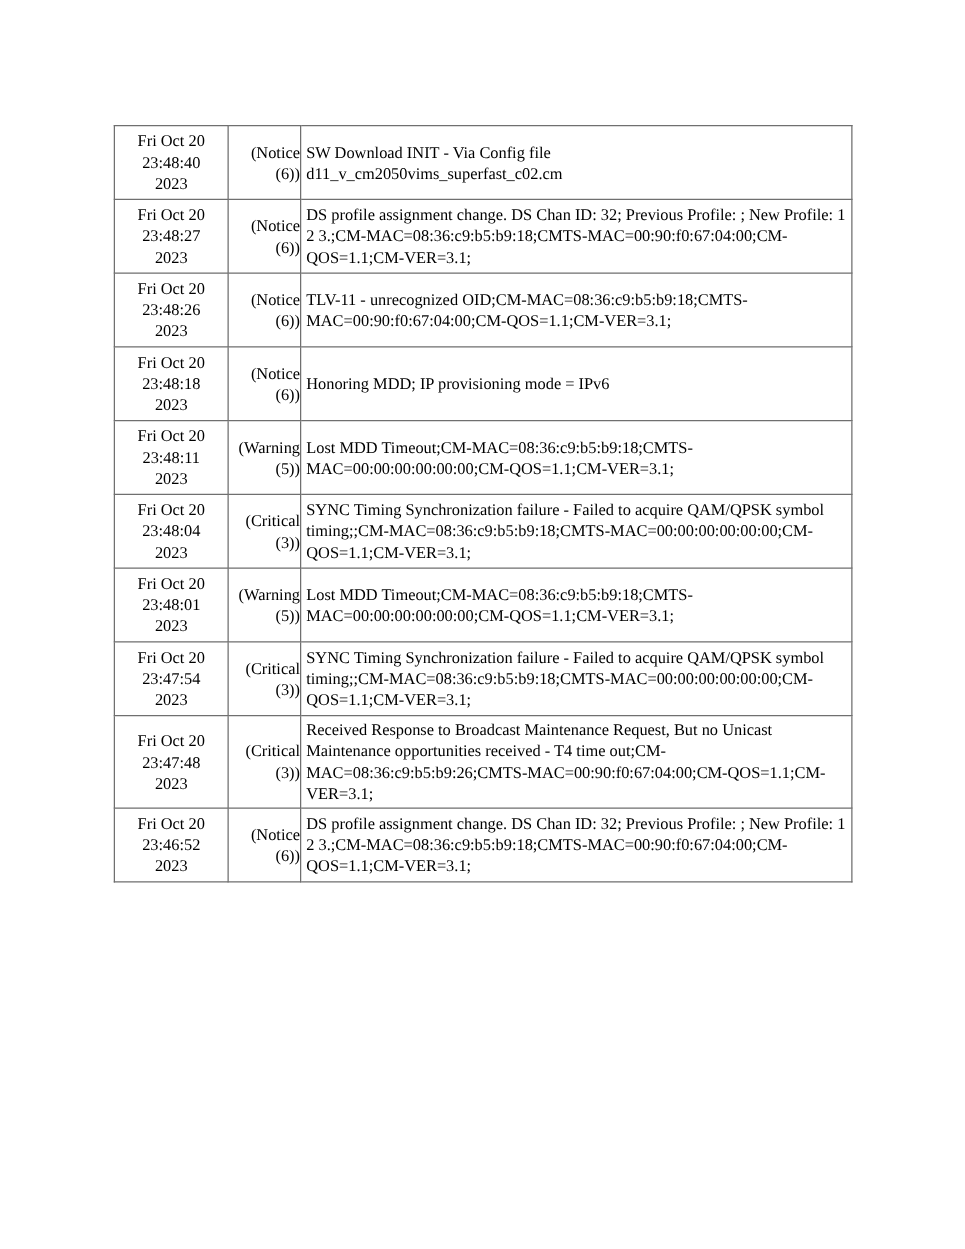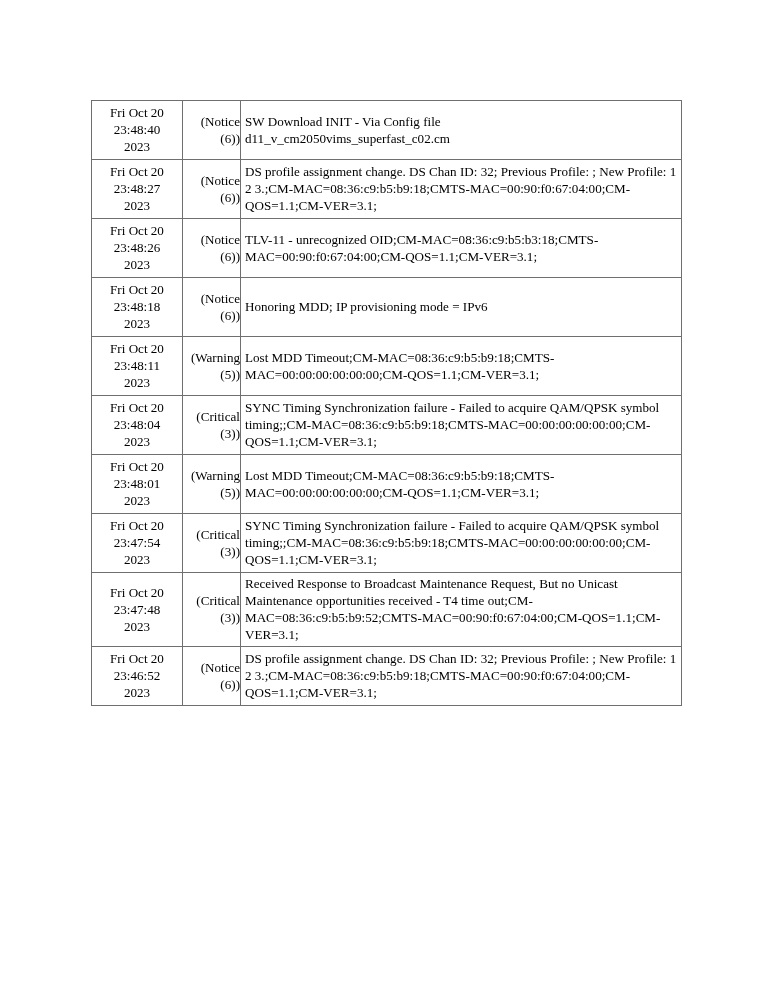--- a/index.html
+++ b/index.html
@@ -96,21 +96,21 @@
         <td class="cell-sev">(Notice
 (6))</td>
         <td class="cell-msg">DS profile assignment change. DS Chan ID: 32; Previous Profile: ; New Profile: 1 2 3.;CM-MAC=08:36:c9:b5:b9:18;CMTS-MAC=00:90:f0:67:04:00;CM-QOS=1.1;CM-VER=3.1;</td>
       </tr>
       <tr>
         <td class="cell-time">Fri Oct 20
 23:48:26
 2023</td>
         <td class="cell-sev">(Notice
 (6))</td>
-        <td class="cell-msg">TLV-11 - unrecognized OID;CM-MAC=08:36:c9:b5:b3:18;CMTS-MAC=00:90:f0:67:04:00;CM-QOS=1.1;CM-VER=3.1;</td>
+        <td class="cell-msg">TLV-11 - unrecognized OID;CM-MAC=08:36:c9:b5:b9:18;CMTS-MAC=00:90:f0:67:04:00;CM-QOS=1.1;CM-VER=3.1;</td>
       </tr>
       <tr>
         <td class="cell-time">Fri Oct 20
 23:48:18
 2023</td>
         <td class="cell-sev">(Notice
 (6))</td>
         <td class="cell-msg v-center">Honoring MDD; IP provisioning mode = IPv6</td>
       </tr>
       <tr>
@@ -144,21 +144,21 @@
         <td class="cell-sev">(Critical
 (3))</td>
         <td class="cell-msg">SYNC Timing Synchronization failure - Failed to acquire QAM/QPSK symbol timing;;CM-MAC=08:36:c9:b5:b9:18;CMTS-MAC=00:00:00:00:00:00;CM-QOS=1.1;CM-VER=3.1;</td>
       </tr>
       <tr>
         <td class="cell-time">Fri Oct 20
 23:47:48
 2023</td>
         <td class="cell-sev">(Critical
 (3))</td>
-        <td class="cell-msg">Received Response to Broadcast Maintenance Request, But no Unicast Maintenance opportunities received - T4 time out;CM-MAC=08:36:c9:b5:b9:52;CMTS-MAC=00:90:f0:67:04:00;CM-QOS=1.1;CM-VER=3.1;</td>
+        <td class="cell-msg">Received Response to Broadcast Maintenance Request, But no Unicast Maintenance opportunities received - T4 time out;CM-MAC=08:36:c9:b5:b9:26;CMTS-MAC=00:90:f0:67:04:00;CM-QOS=1.1;CM-VER=3.1;</td>
       </tr>
       <tr>
         <td class="cell-time">Fri Oct 20
 23:46:52
 2023</td>
         <td class="cell-sev">(Notice
 (6))</td>
         <td class="cell-msg">DS profile assignment change. DS Chan ID: 32; Previous Profile: ; New Profile: 1 2 3.;CM-MAC=08:36:c9:b5:b9:18;CMTS-MAC=00:90:f0:67:04:00;CM-QOS=1.1;CM-VER=3.1;</td>
       </tr>
     </tbody>

